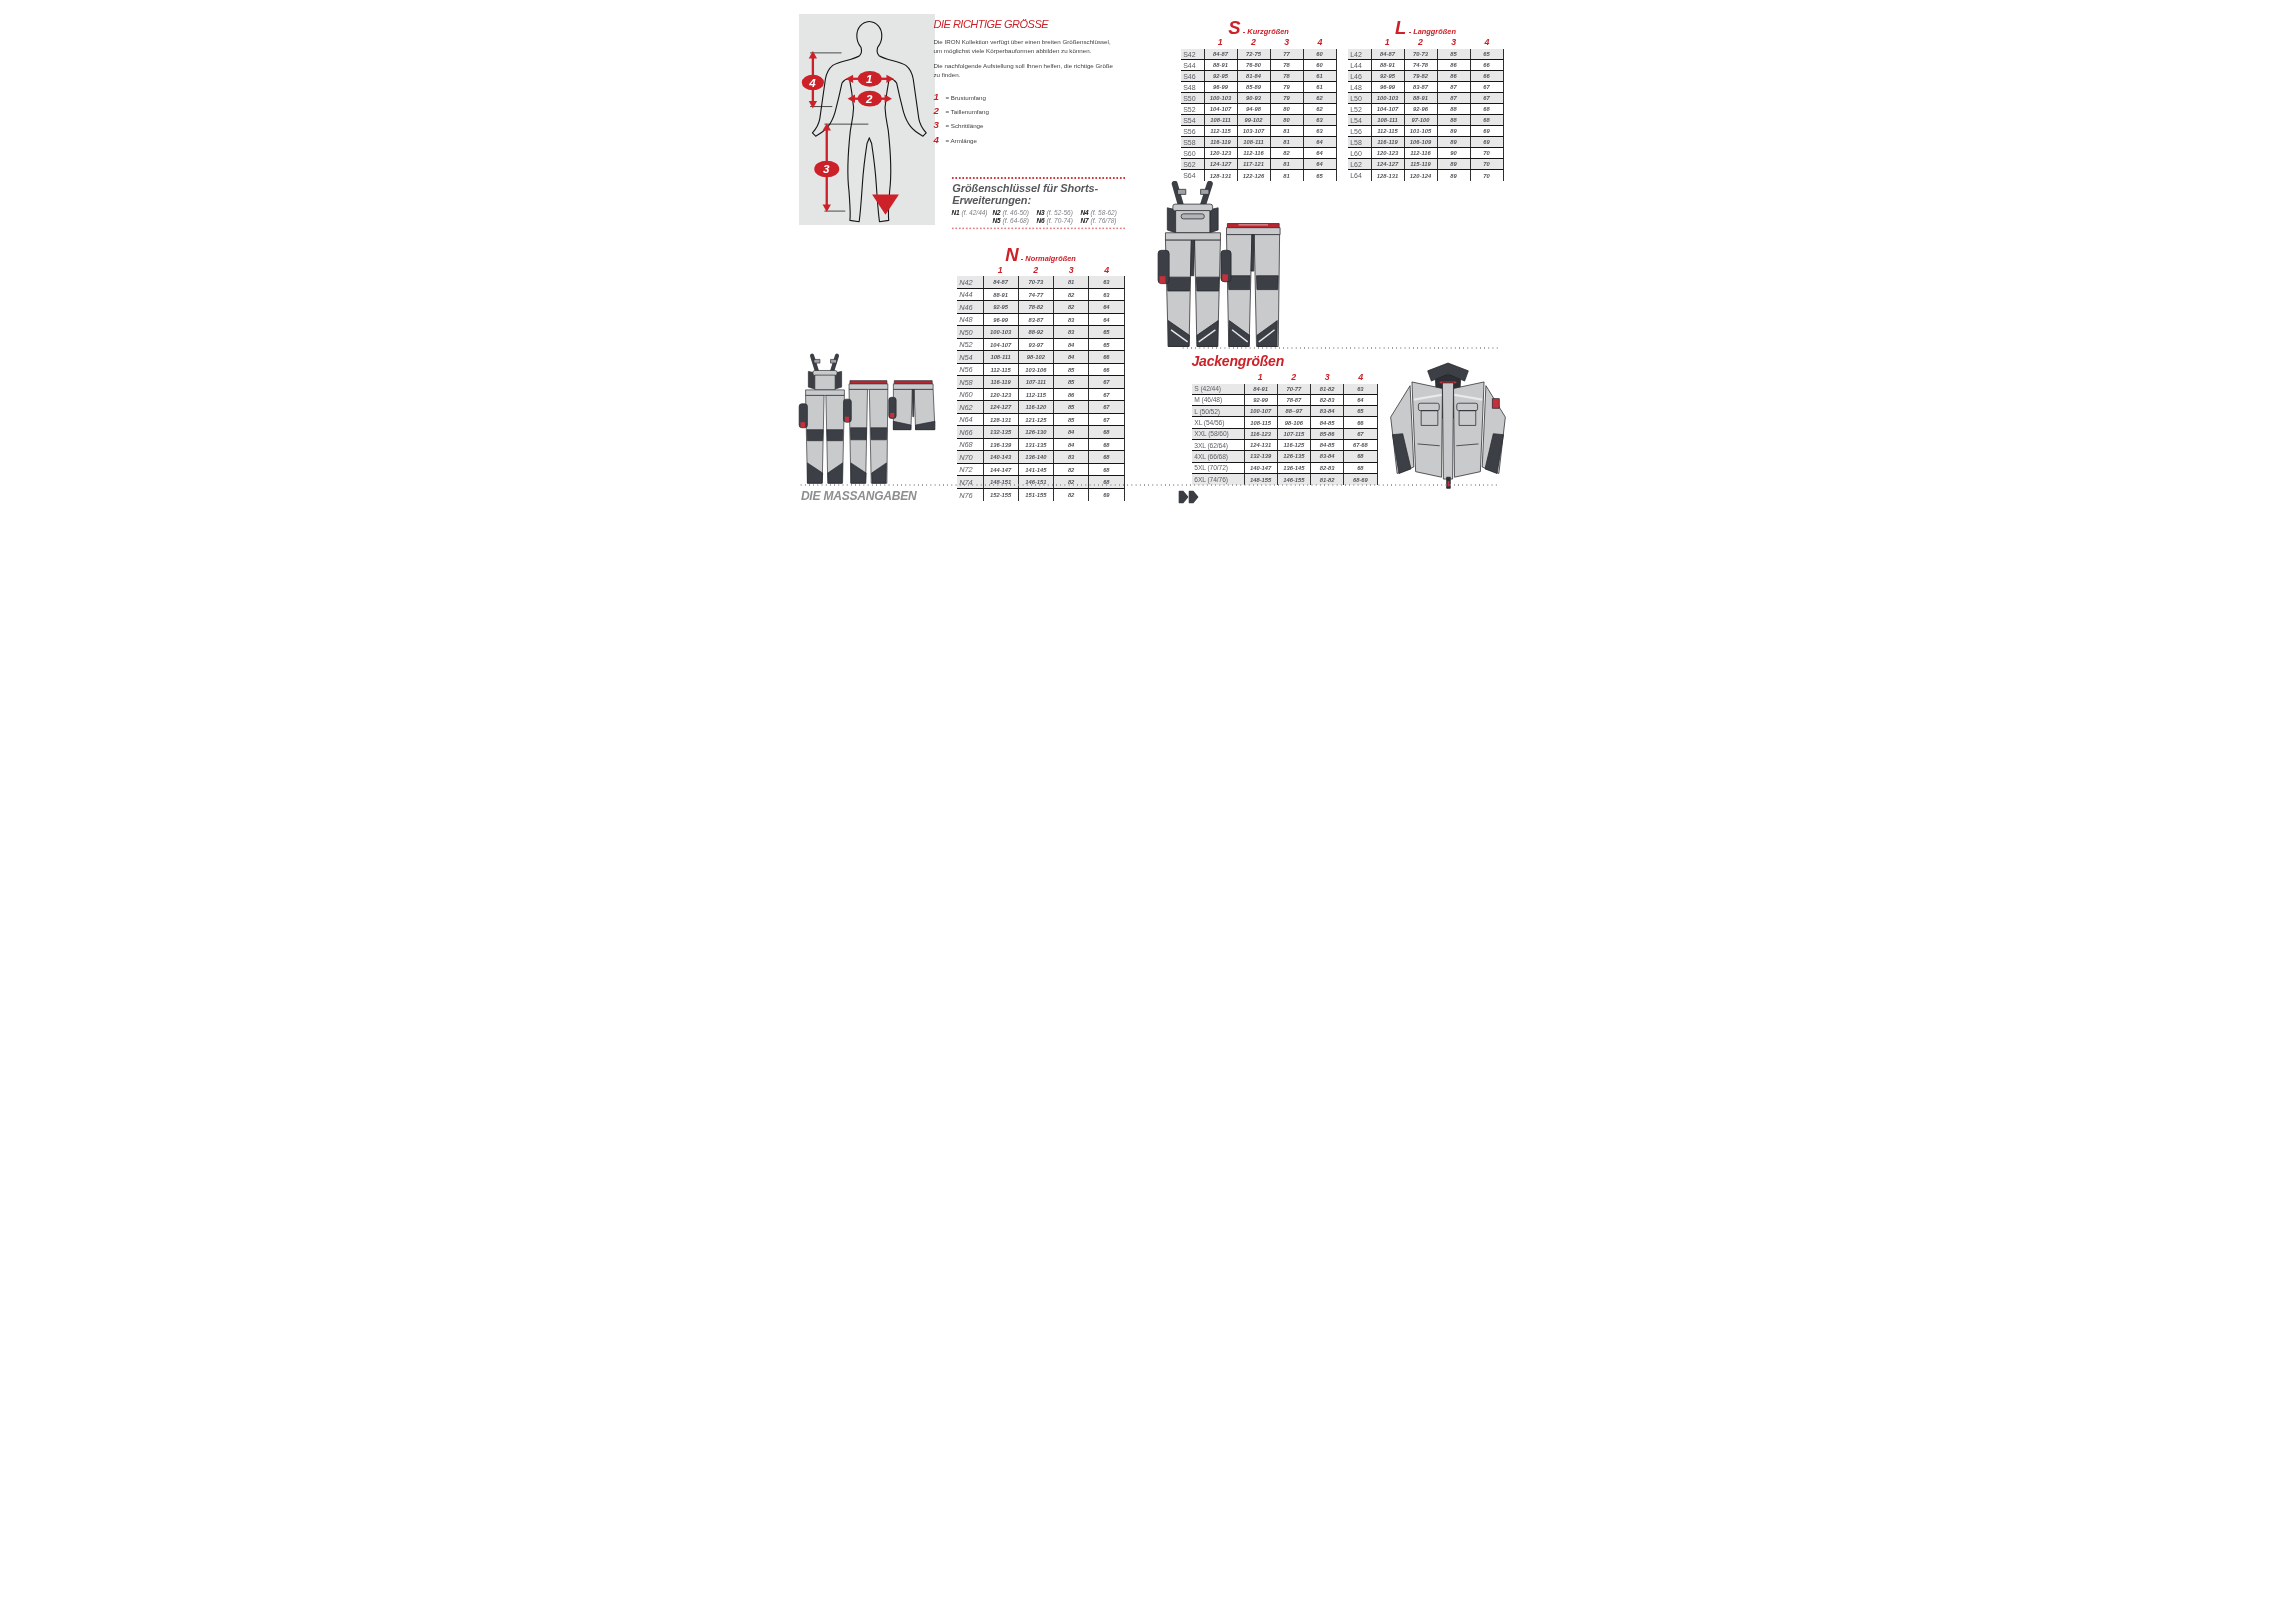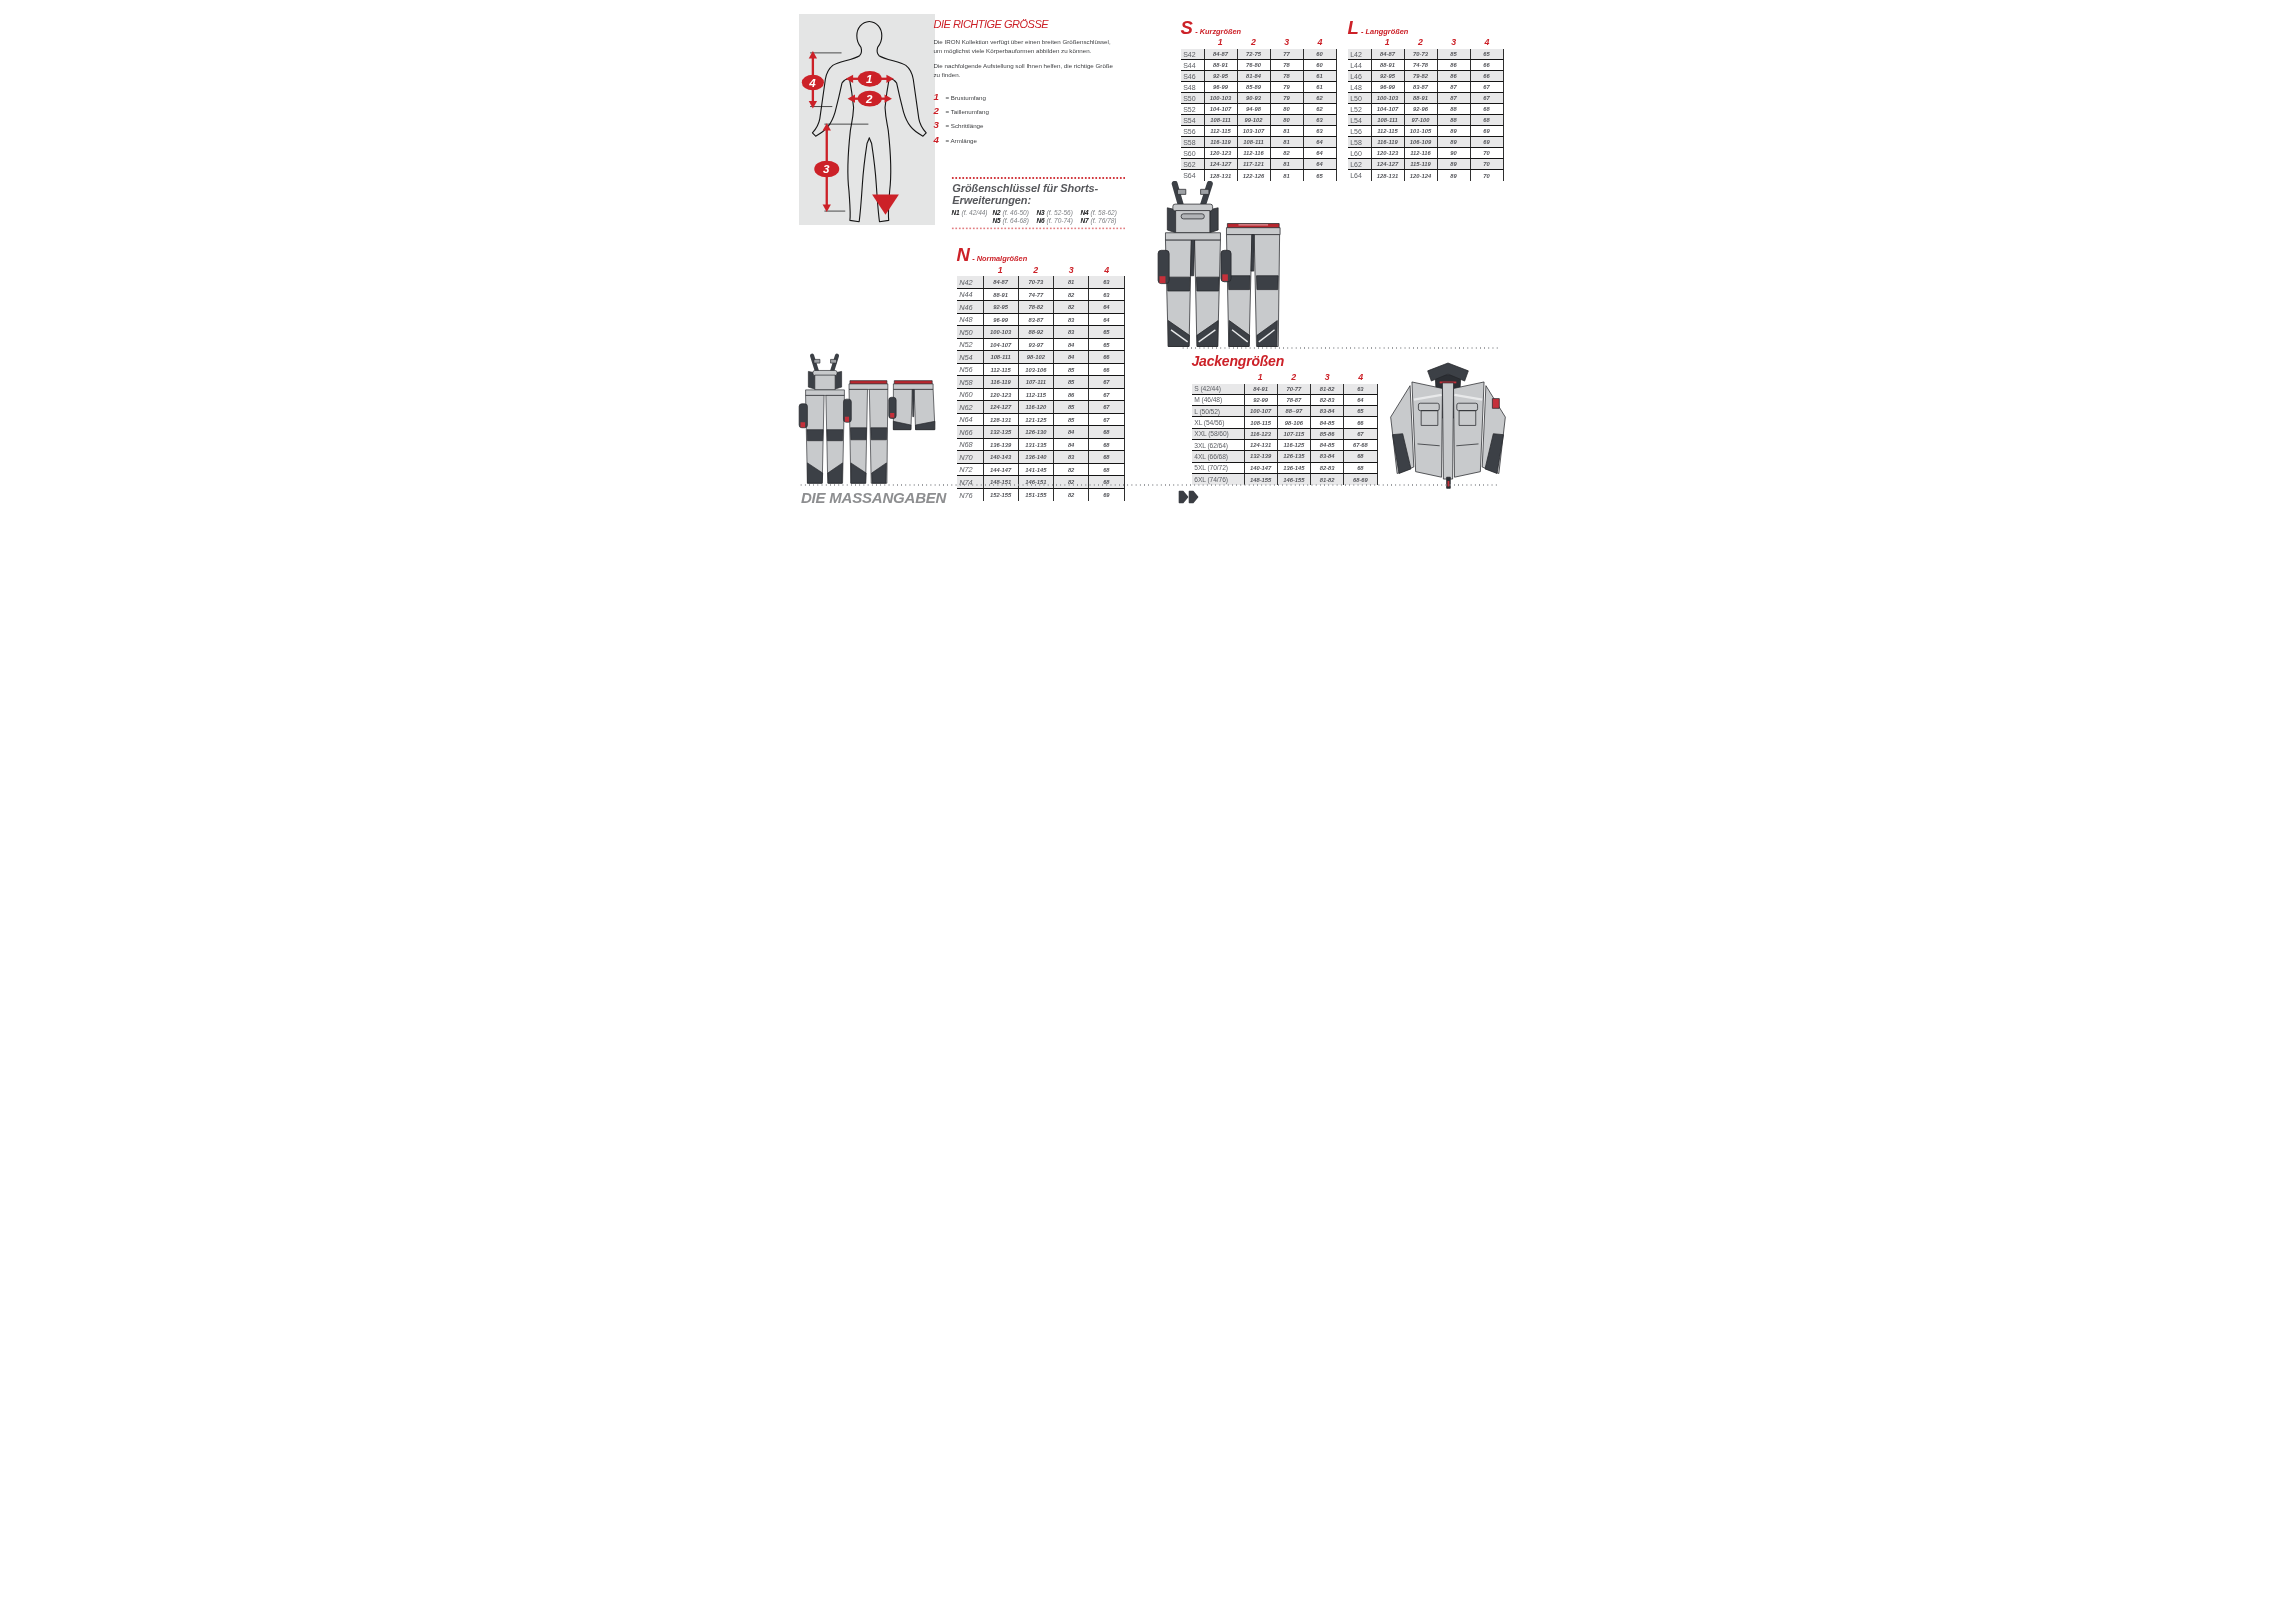--- a/index.html
+++ b/index.html
@@ -21,41 +21,41 @@
   .dots{height:2.3px;background-repeat:repeat-x;background-position:left center;}
   .dots-red{background-image:radial-gradient(circle,var(--red) 0.7px,transparent 0.9px);background-size:3.5px 2.3px;}
   .dots-gray{background-image:radial-gradient(circle,#97999c 0.8px,transparent 0.9px);background-size:4.2px 2.3px;}
   .shorts-title{font-size:11px;font-weight:700;font-style:italic;color:#57585c;margin:3.2px 0 2.8px 0.9px;letter-spacing:-0.1px;}
   .shorts-grid{display:grid;grid-template-columns:41px 44px 44px 44px;row-gap:1.4px;}
   .shorts-item{font-size:6.5px;white-space:nowrap;}
   .shorts-code{font-weight:800;font-style:italic;color:#141517;}
   .shorts-range{font-style:italic;color:#7e8084;}
 
   
-  .size-head{height:20.4px;white-space:nowrap;}
+  .size-head{height:20.4px;white-space:nowrap;text-align:center;}
   .big-letter{font-size:18.5px;font-weight:800;font-style:italic;color:var(--red);letter-spacing:-0.9px;}
   .head-suffix{font-size:7.4px;font-weight:600;font-style:italic;color:var(--red);margin-left:3.2px;}
   .jacken-title{font-size:14px;font-weight:800;font-style:italic;color:var(--red);letter-spacing:-0.2px;height:18.5px;}
   .size-table{width:100%;}
   .t-head{display:grid;grid-template-columns:var(--labelw) repeat(4,1fr);height:12px;align-items:end;}
   .t-col-num{text-align:center;color:var(--red);font-weight:800;font-style:italic;font-size:8.8px;padding-bottom:1.9px;}
   .t-row{display:grid;grid-template-columns:var(--labelw) repeat(4,1fr);height:var(--rowh);
          border-bottom:0.9px solid var(--line);border-right:0.5px solid var(--vline);align-items:stretch;}
   .t-row:last-child{border-bottom:none;}
   .t-row.odd{background:var(--stripe);}
   .t-label{font-size:7px;color:#5e6065;padding-left:2.8px;display:flex;align-items:center;letter-spacing:-0.1px;}
   .t-cell{font-size:5.8px;font-style:italic;font-weight:700;color:var(--celltxt);text-align:center;
           border-left:0.5px solid var(--vline);display:flex;align-items:center;justify-content:center;}
   #s-section,#l-section{--labelw:23px;--rowh:11px;width:156px;}
   #n-section{--labelw:26px;--rowh:12.5px;width:168px;}
   #jacken-section{--labelw:52px;--rowh:11.3px;width:186px;}
   #n-section .t-label{font-size:7.4px;font-style:italic;}
   #jacken-section .t-label{font-size:6.7px;}
 
-  .footer-title{font-size:15px;font-weight:800;font-style:italic;color:#8d8e90;letter-spacing:-0.2px;white-space:nowrap;}
+  .footer-title{font-size:12px;font-weight:800;font-style:italic;color:#8d8e90;letter-spacing:-0.2px;white-space:nowrap;}
 </style>
 </head>
 <body>
 
 <div id="page">
 
   <div class="abs" style="left:18.5px;top:14px;width:136px;height:211px;">
     <svg width="136" height="211" viewBox="0 0 294 456">
       <rect width="294" height="456" fill="#e4e5e5"></rect>
 

